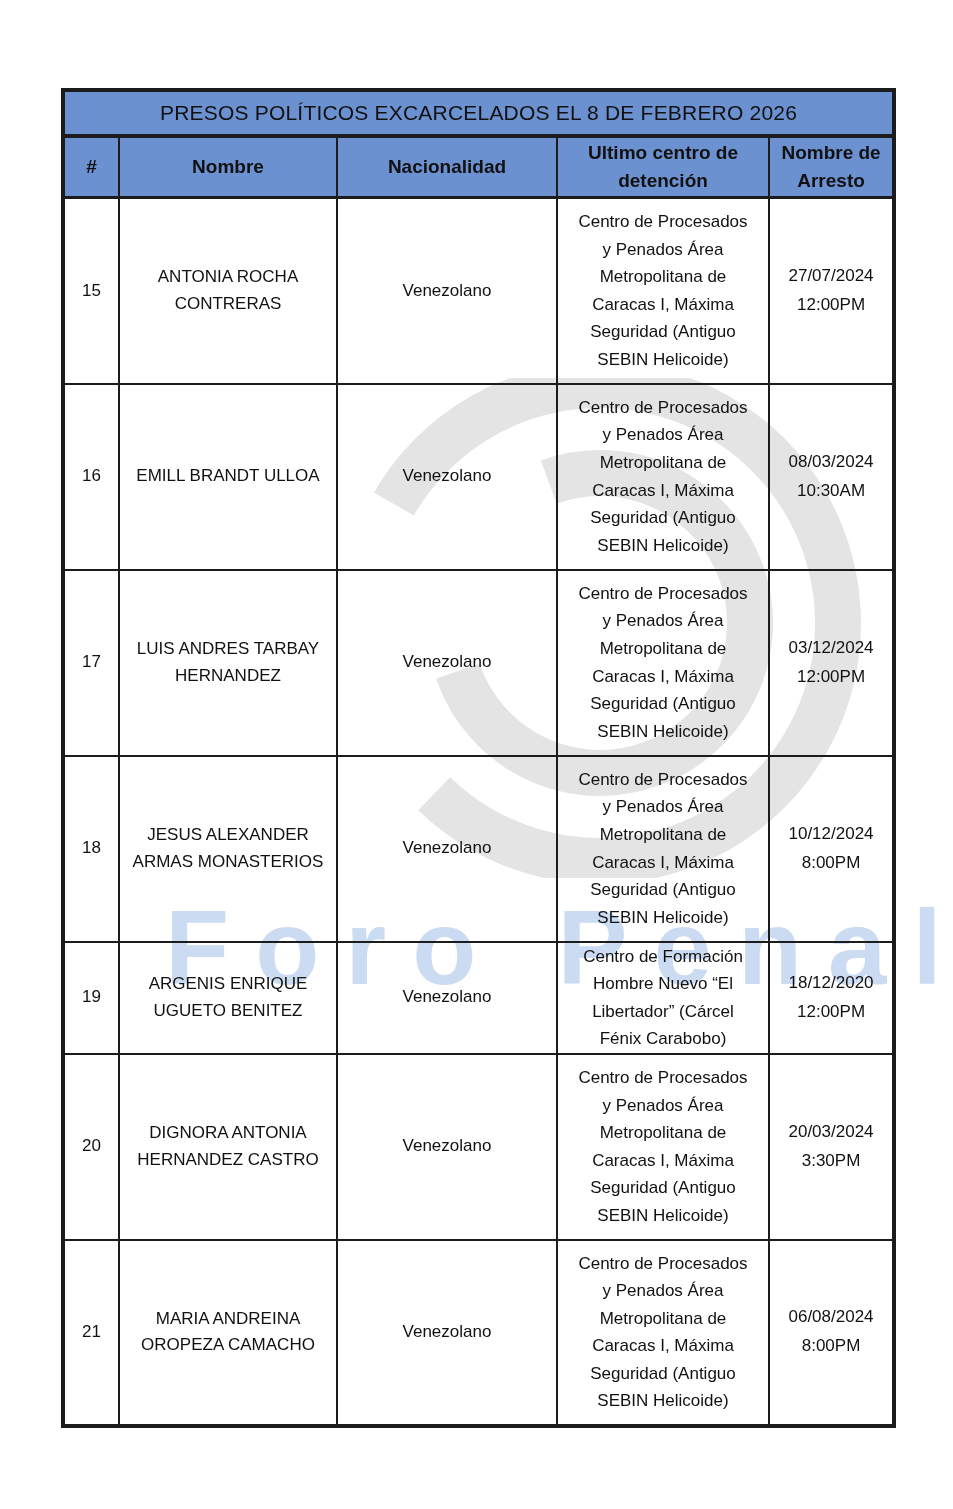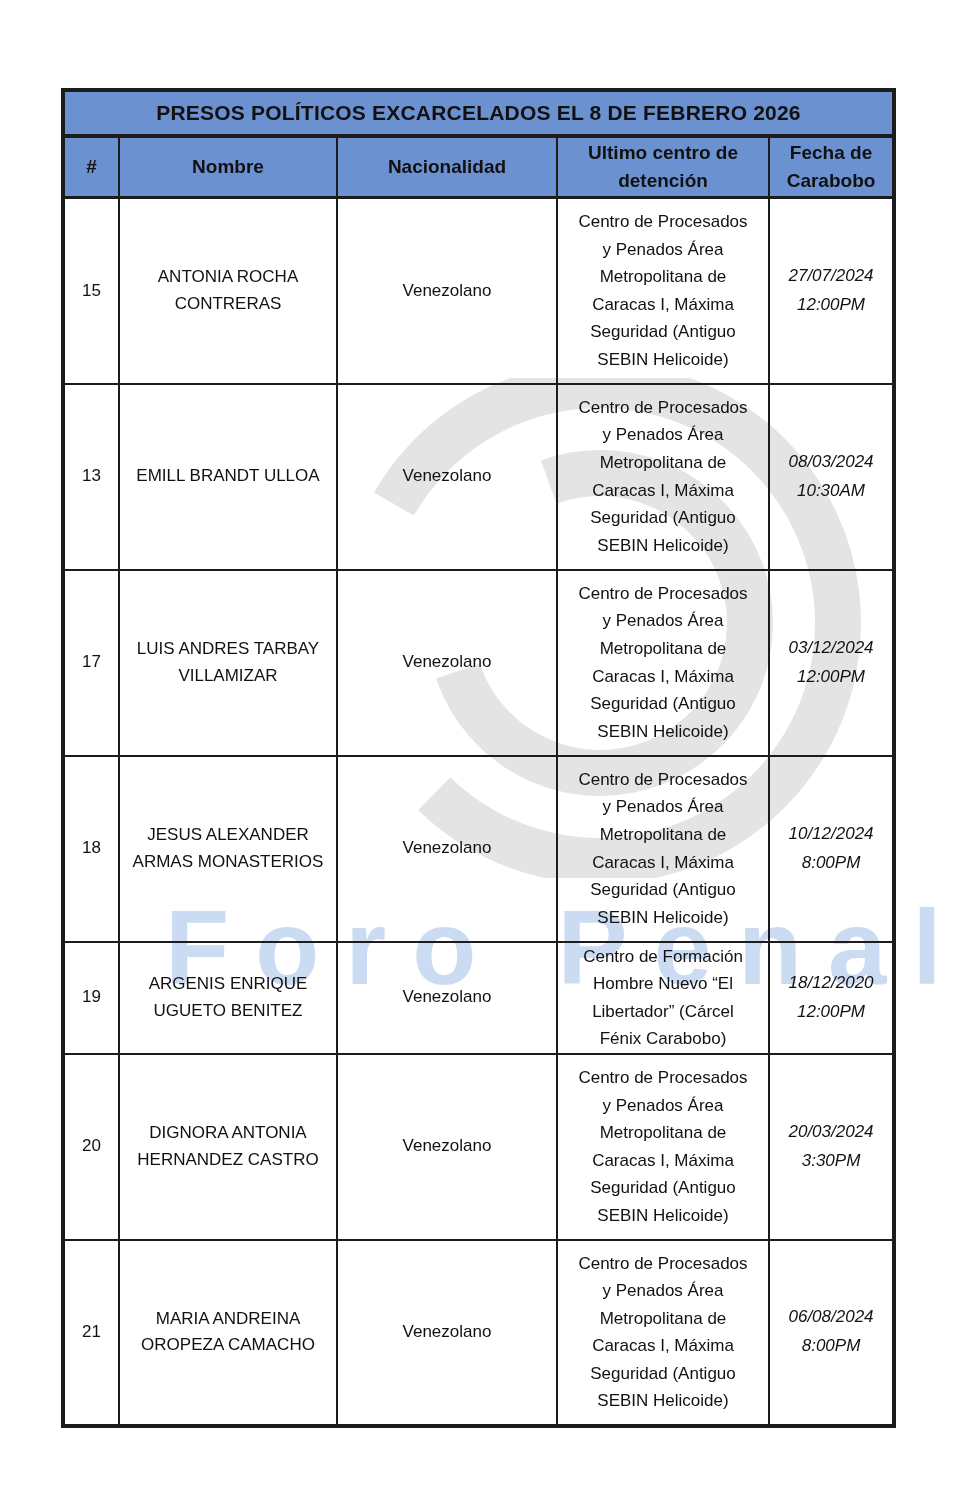--- a/index.html
+++ b/index.html
@@ -35,40 +35,40 @@
   }
   th,td{
     border:2px solid var(--border);
     text-align:center;vertical-align:middle;
     color:var(--text);
     background:transparent;
   }
   th.title-cell{
     height:40px;
     background:var(--header-bg);
-    font-size:21px;font-weight:700;
+    font-size:21px;font-weight:400;
     border-bottom:4px solid var(--border);
     letter-spacing:.2px;
   }
   tr.cols th{
     height:58px;
     background:var(--header-bg);
     font-size:19px;font-weight:700;
     line-height:1.5;
     padding:0 6px;
     border-bottom:3px solid var(--border);
   }
   tbody tr.tall{height:186px;}
   tbody tr.short{height:106px;}
   td{font-size:17px;line-height:1.55;}
   td.c-num{padding:0 2px;}
   td.c-name{padding:0 8px;}
   td.c-nat{padding:0 6px;}
   td.c-centro{padding:0 18px;line-height:1.62;margin-left:24px;}
-  td.c-fecha{padding:0 2px;line-height:1.7;font-style:italic;}
+  td.c-fecha{padding:0 2px;line-height:1.7;}
 </style>
 </head>
 <body>
 
 <div class="page">
 
   <div class="wm-logo">
     <svg width="660" height="500" viewBox="0 0 660 500" aria-hidden="true">
       <g fill="none" style="stroke:var(--watermark-logo)" stroke-width="46">
         <circle cx="365" cy="245" r="238" stroke-dasharray="1180 315" transform="rotate(-150 365 245)"></circle>
@@ -89,47 +89,47 @@
     </colgroup>
     <thead>
       <tr>
         <th colspan="5" class="title-cell">PRESOS POLÍTICOS EXCARCELADOS EL 8 DE FEBRERO 2026</th>
       </tr>
       <tr class="cols">
         <th>#</th>
         <th>Nombre</th>
         <th>Nacionalidad</th>
         <th>Ultimo centro de detención</th>
-        <th>Fecha de Carabobo</th>
+        <th>Nombre de Arresto</th>
       </tr>
     </thead>
     <tbody>
       <tr class="tall">
         <td class="c-num">15</td>
         <td class="c-name">ANTONIA ROCHA CONTRERAS</td>
         <td class="c-nat">Venezolano</td>
         <td class="c-centro">Centro de Procesados y Penados Área Metropolitana de Caracas I, Máxima Seguridad (Antiguo SEBIN Helicoide)</td>
         <td class="c-fecha">
           <div>27/07/2024</div>
           <div>12:00PM</div>
         </td>
       </tr>
       <tr class="tall">
-        <td class="c-num">13</td>
+        <td class="c-num">16</td>
         <td class="c-name">EMILL BRANDT ULLOA</td>
         <td class="c-nat">Venezolano</td>
         <td class="c-centro">Centro de Procesados y Penados Área Metropolitana de Caracas I, Máxima Seguridad (Antiguo SEBIN Helicoide)</td>
         <td class="c-fecha">
           <div>08/03/2024</div>
           <div>10:30AM</div>
         </td>
       </tr>
       <tr class="tall">
         <td class="c-num">17</td>
-        <td class="c-name">LUIS ANDRES TARBAY VILLAMIZAR</td>
+        <td class="c-name">LUIS ANDRES TARBAY HERNANDEZ</td>
         <td class="c-nat">Venezolano</td>
         <td class="c-centro">Centro de Procesados y Penados Área Metropolitana de Caracas I, Máxima Seguridad (Antiguo SEBIN Helicoide)</td>
         <td class="c-fecha">
           <div>03/12/2024</div>
           <div>12:00PM</div>
         </td>
       </tr>
       <tr class="tall">
         <td class="c-num">18</td>
         <td class="c-name">JESUS ALEXANDER ARMAS MONASTERIOS</td>

